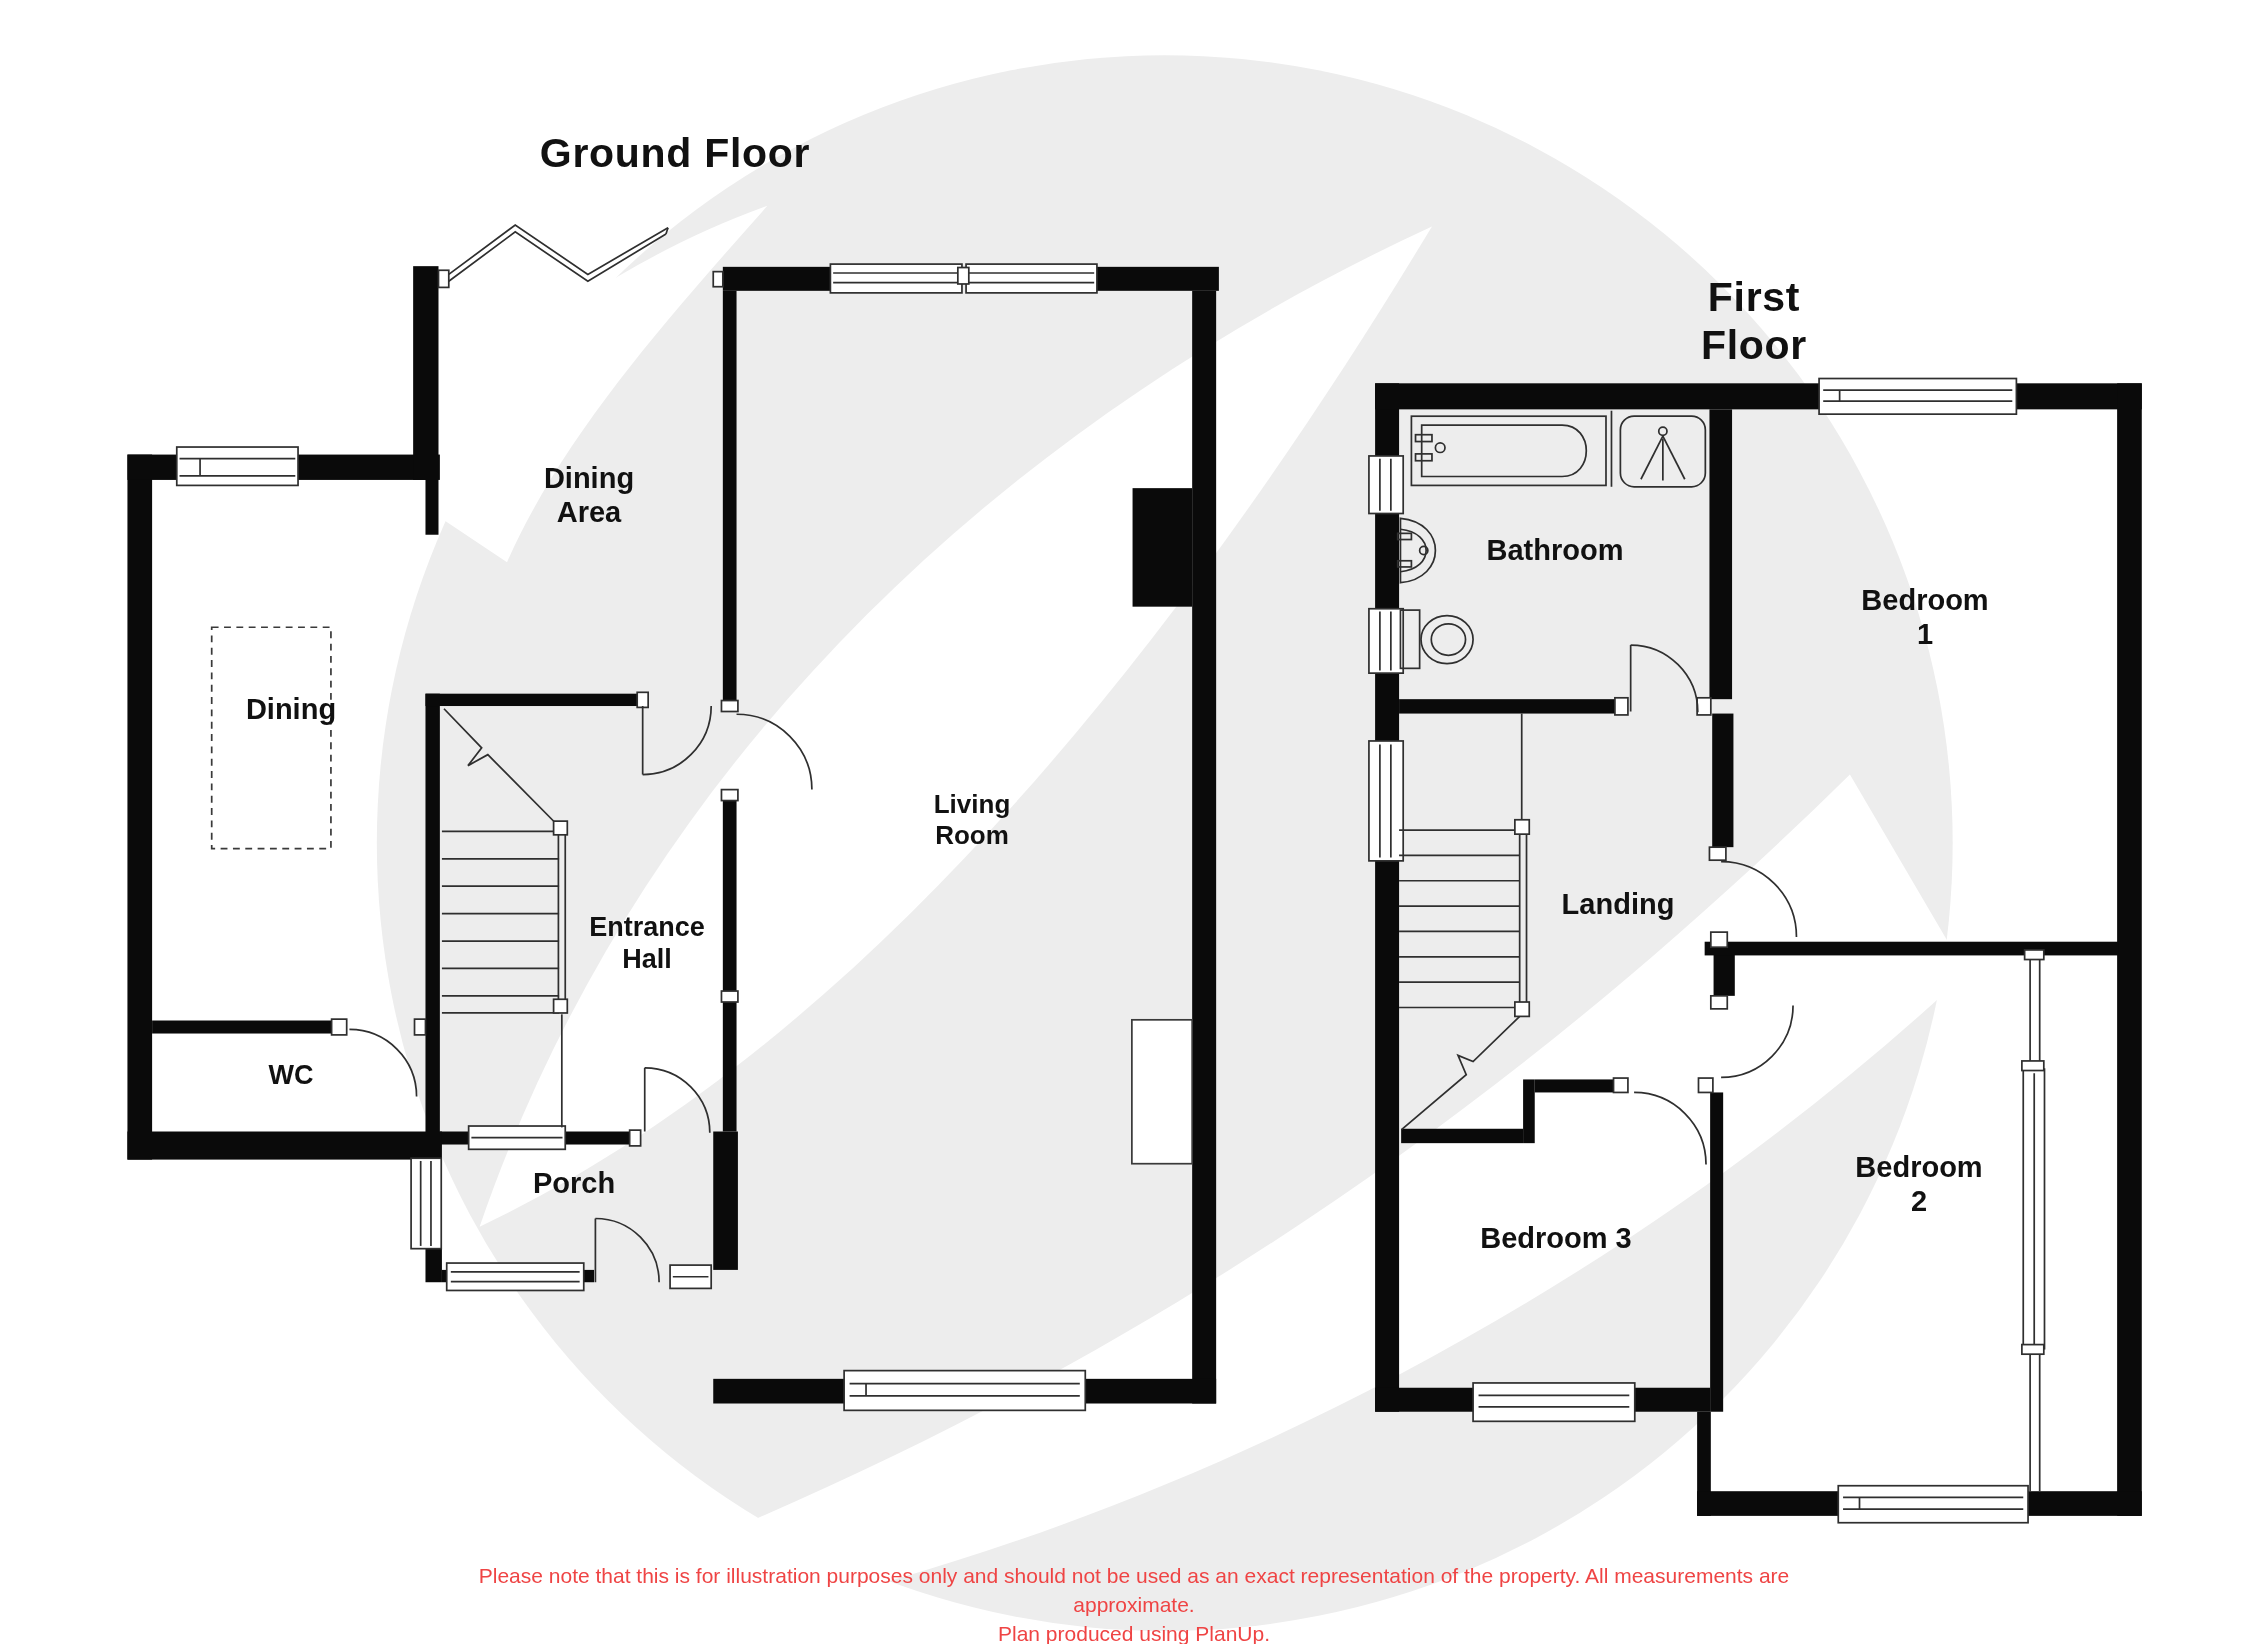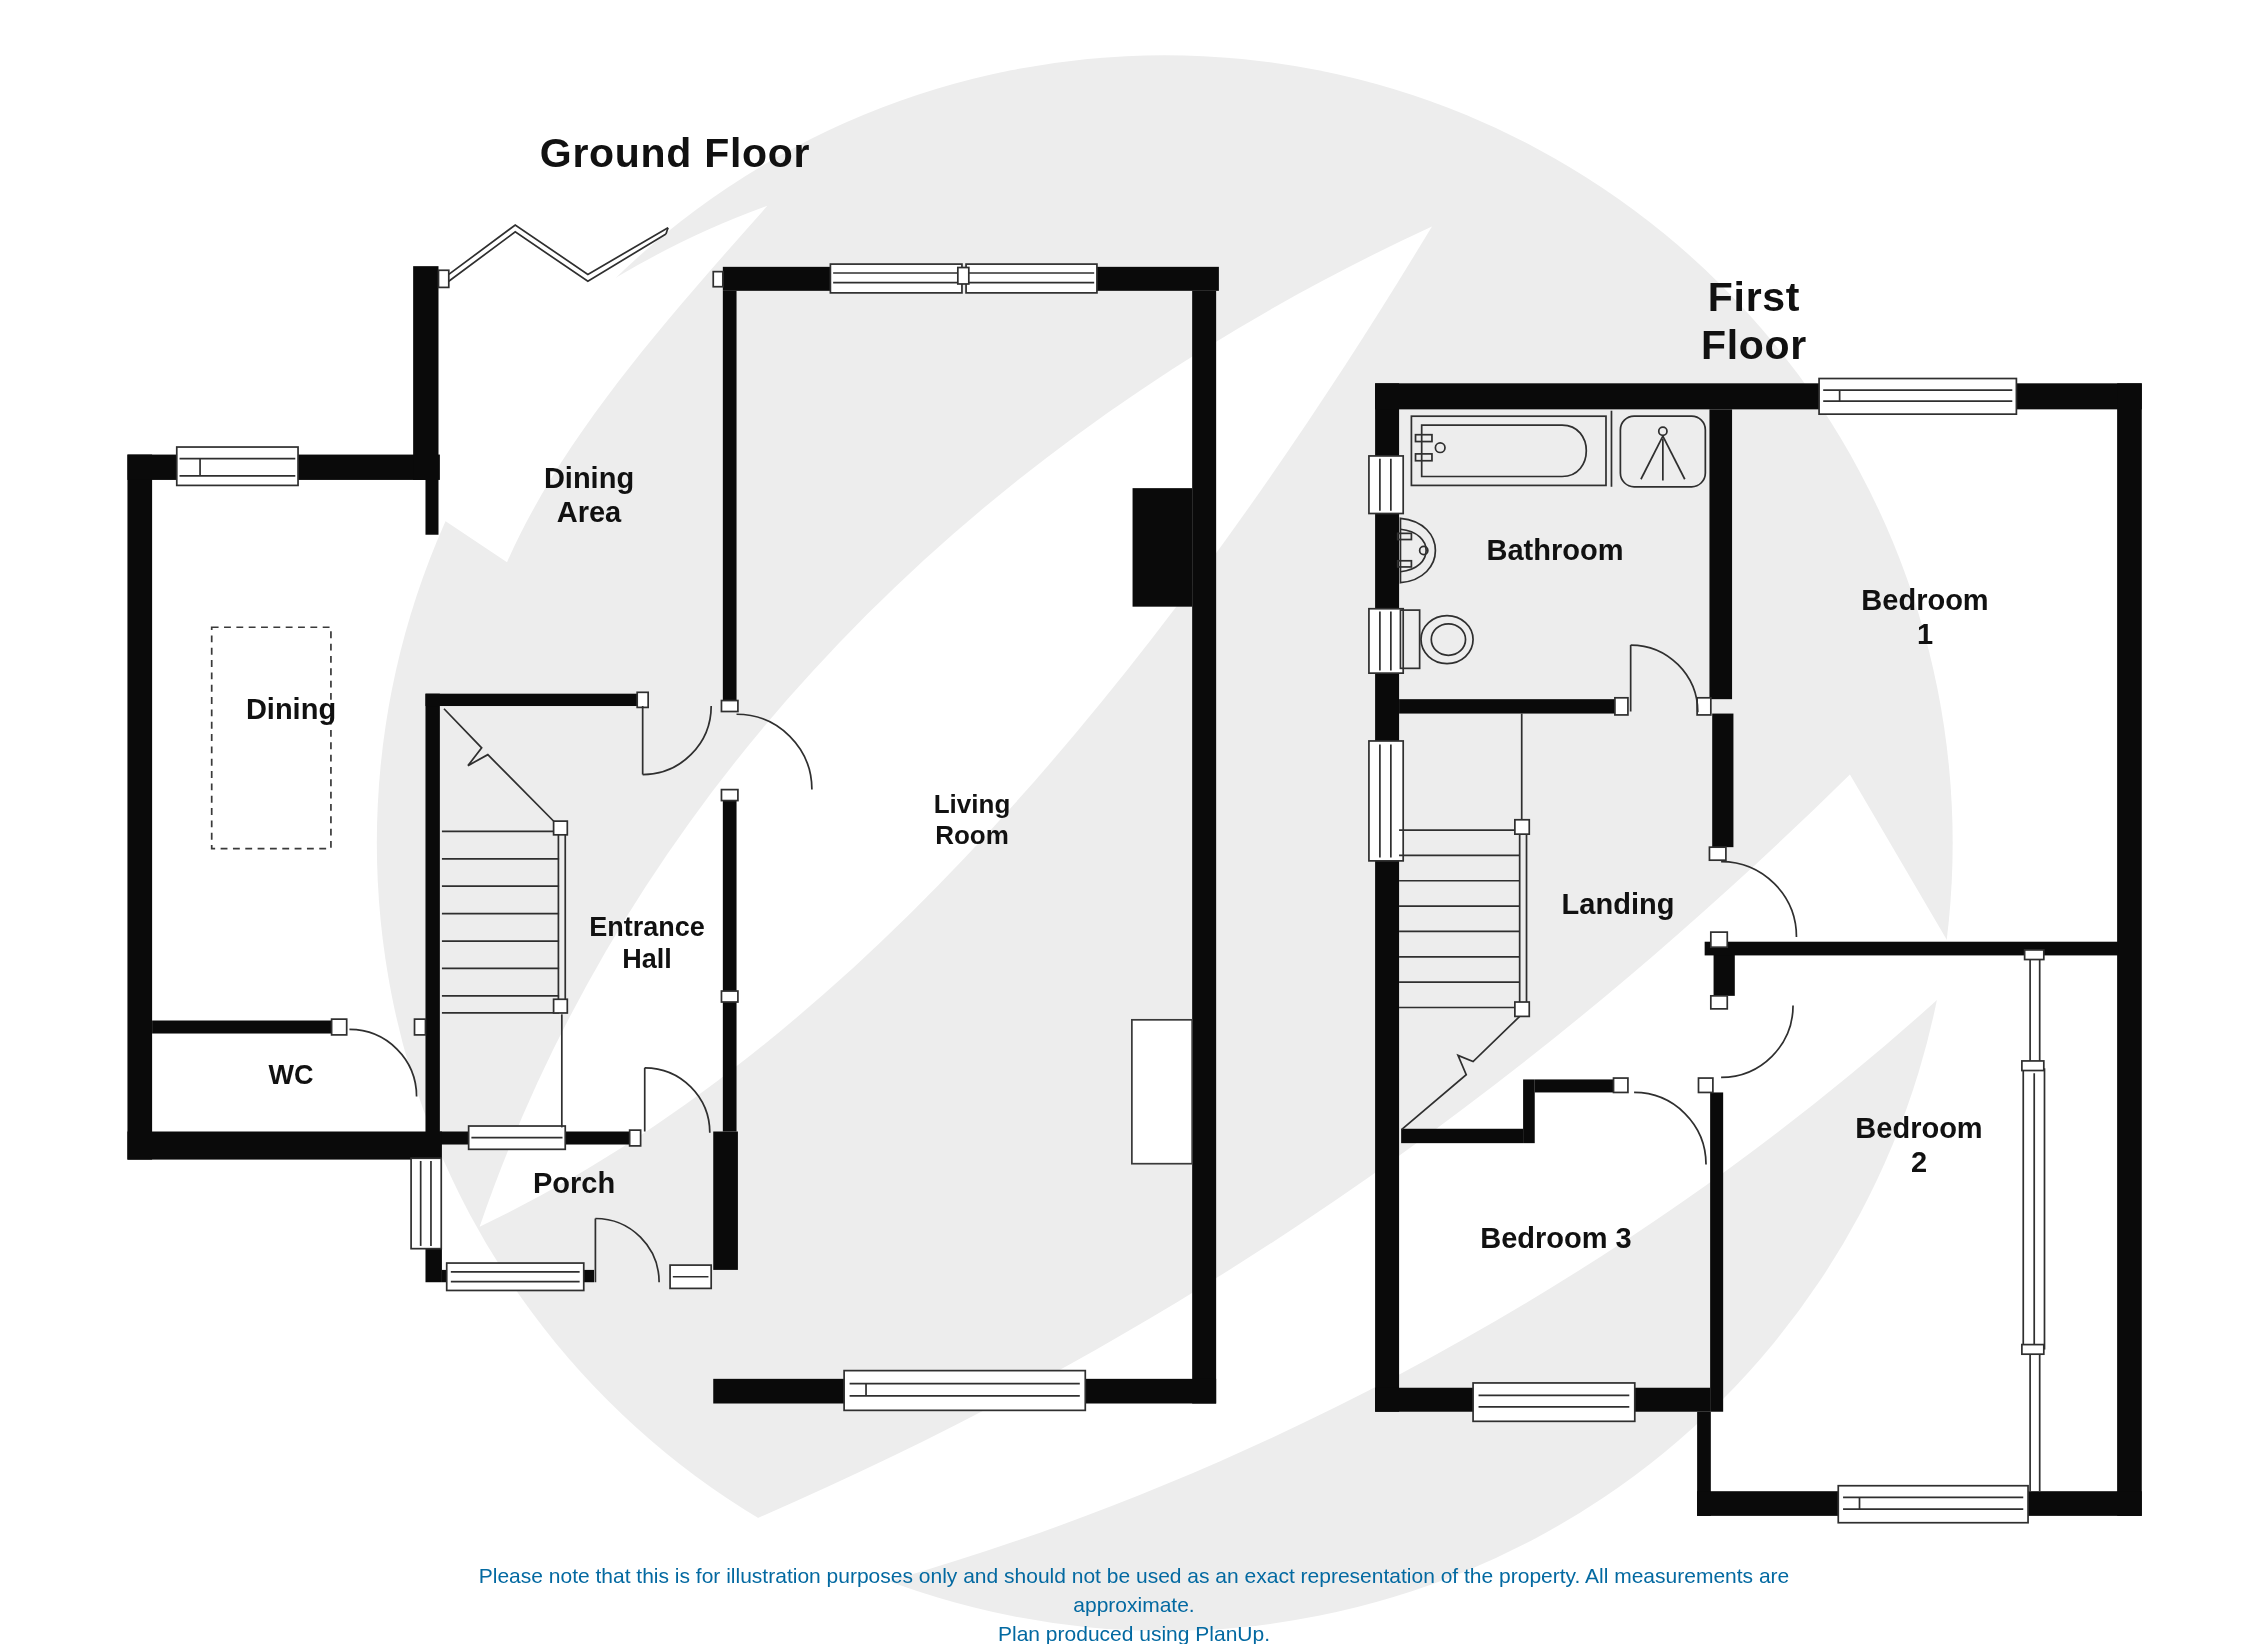--- a/index.html
+++ b/index.html
@@ -34,21 +34,21 @@
     white-space: pre-line;
     letter-spacing: 0px;
   }
   .floor-title {
     font-size: 41px;
     letter-spacing: 0.7px;
   }
   .footer-line {
     position: absolute;
     transform: translate(-50%, -50%);
-    color: #0369a1;
+    color: #ef4444;
     font-weight: normal;
     font-size: 21px;
     text-align: center;
     white-space: nowrap;
   }
 </style>
 </head>
 <body>
 
 <div id="stage">
@@ -299,20 +299,20 @@
   <div class="lbl" style="left:291px;  top:1076px; font-size:27px;">WC</div>
   <div class="lbl" style="left:574px;  top:1183px; font-size:29px;">Porch</div>
   <div class="lbl" style="left:972px; top:800px; font-size:26px;margin-top:20px;">Living
 Room</div>
 
   <div class="lbl floor-title" style="left:1754px; top:321px;">First Floor</div>
   <div class="lbl" style="left:1555px; top:550px;  font-size:29px;">Bathroom</div>
   <div class="lbl" style="left:1925px; top:601px;  font-size:29px;margin-top:16px;">Bedroom 1</div>
   <div class="lbl" style="left:1618px; top:904px; font-size:29px;">Landing</div>
   <div class="lbl" style="left:1556px; top:1238px; font-size:29px;">Bedroom 3</div>
-  <div class="lbl" style="left:1919px; top:1145px; font-size:29px;">Bedroom 2</div>
+  <div class="lbl" style="left:1919px; top:1184px; font-size:29px;">Bedroom 2</div>
 
   <div class="footer-line" style="left:1134px; top:1576px;">Please note that this is for illustration purposes only and should not be used as an exact representation of the property. All measurements are</div>
   <div class="footer-line" style="left:1134px; top:1605px;">approximate.</div>
   <div class="footer-line" style="left:1134px; top:1634px;">Plan produced using PlanUp.</div>
 
 </div>
 
 
 </body></html>

